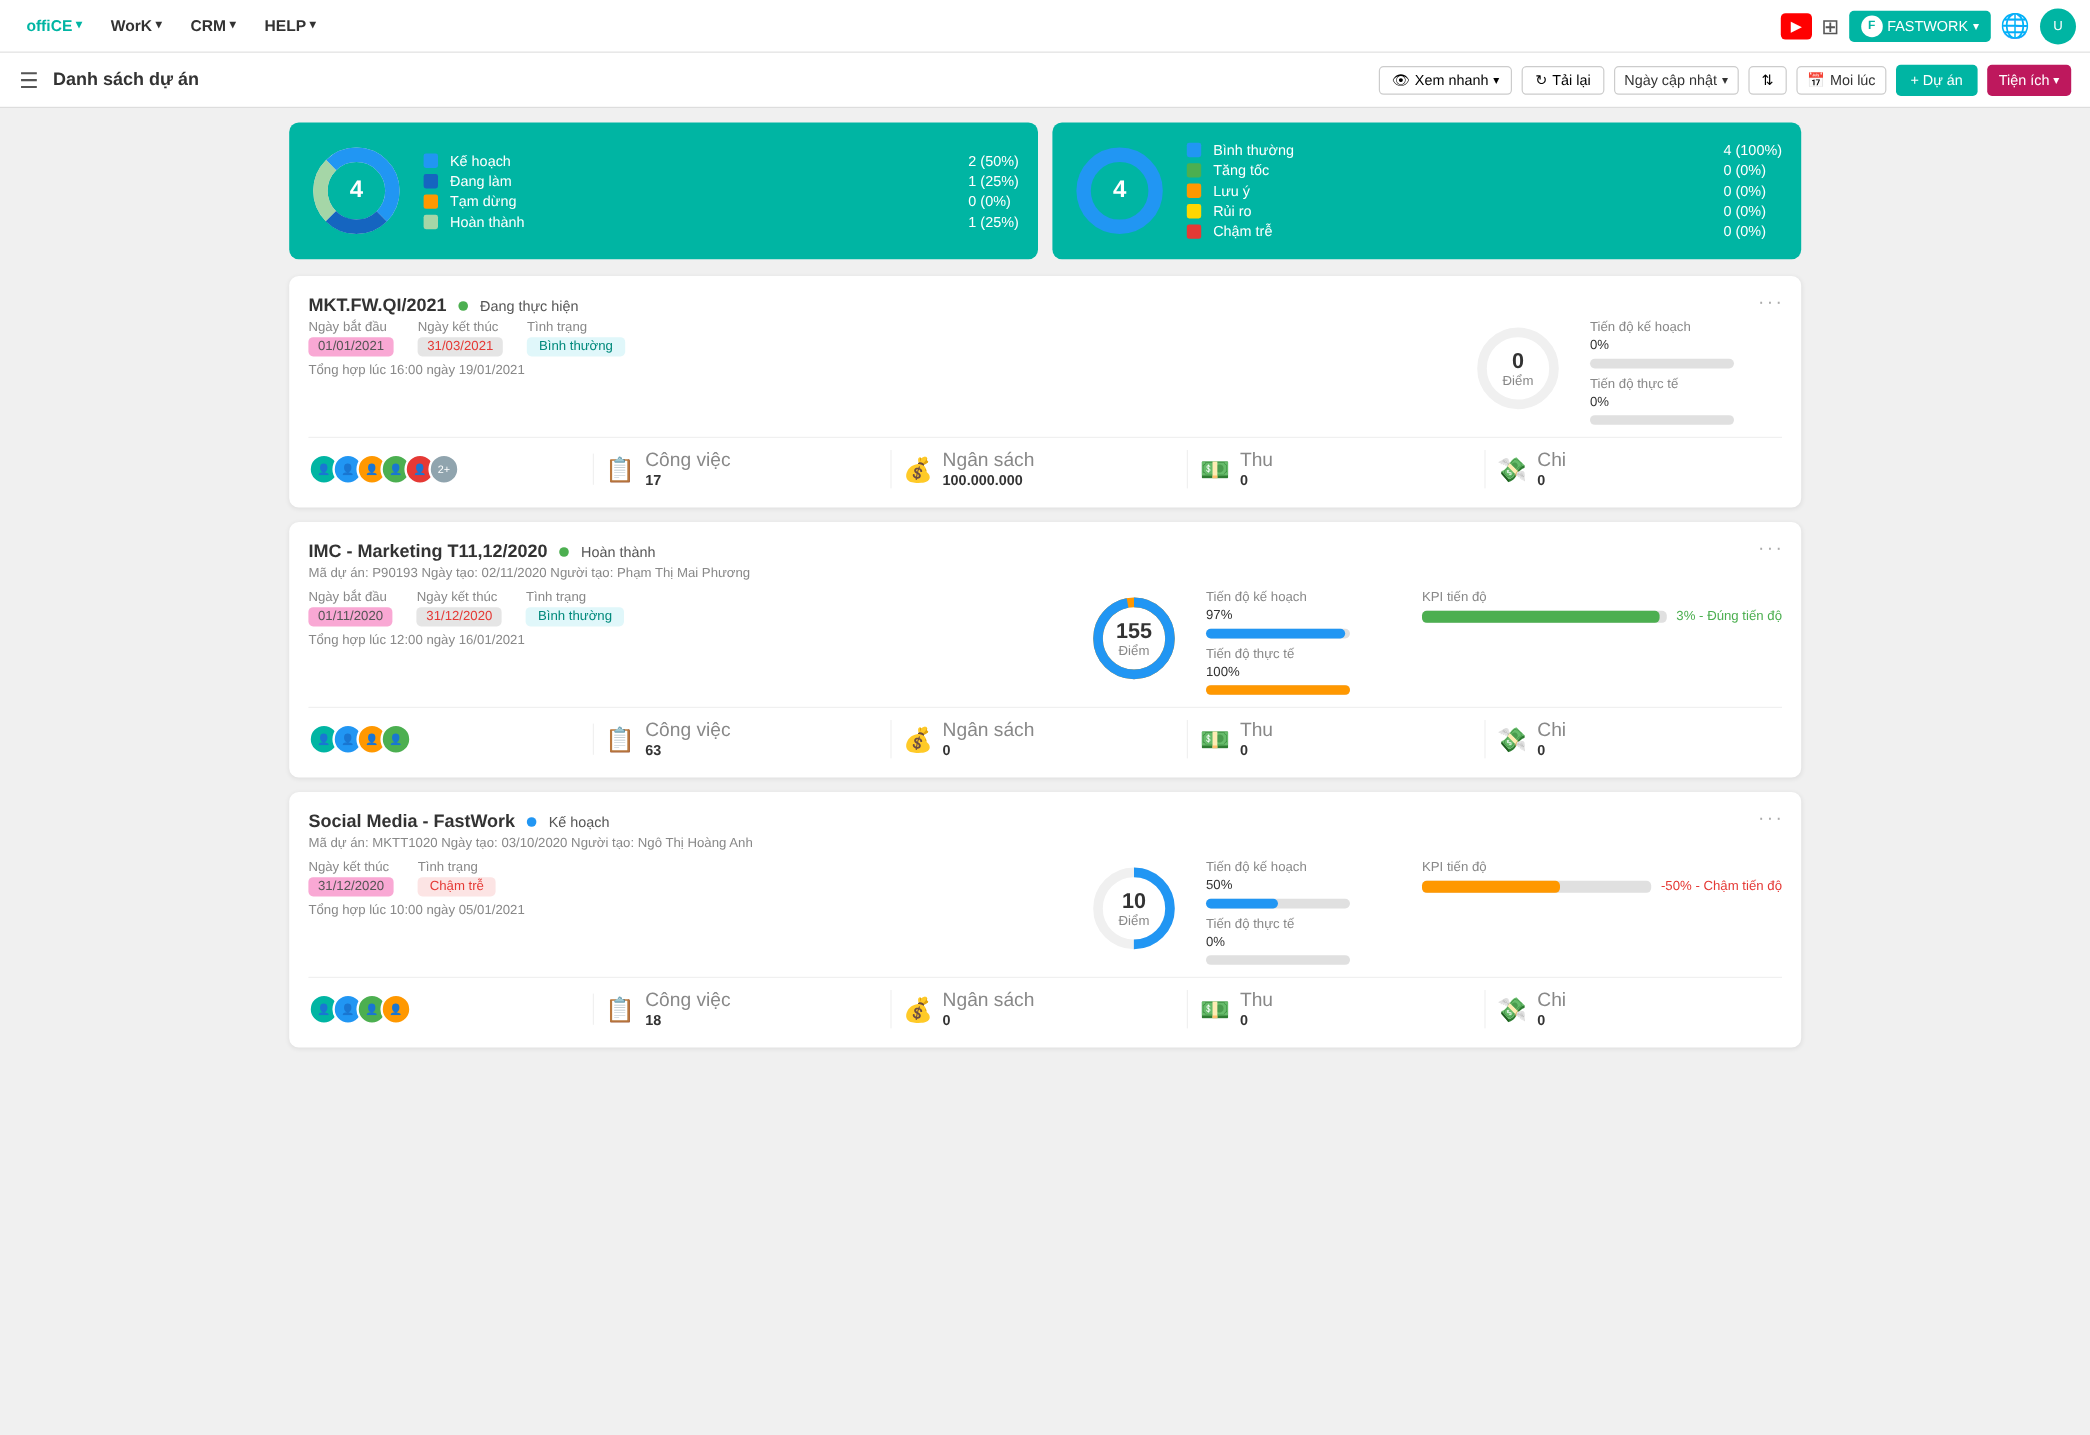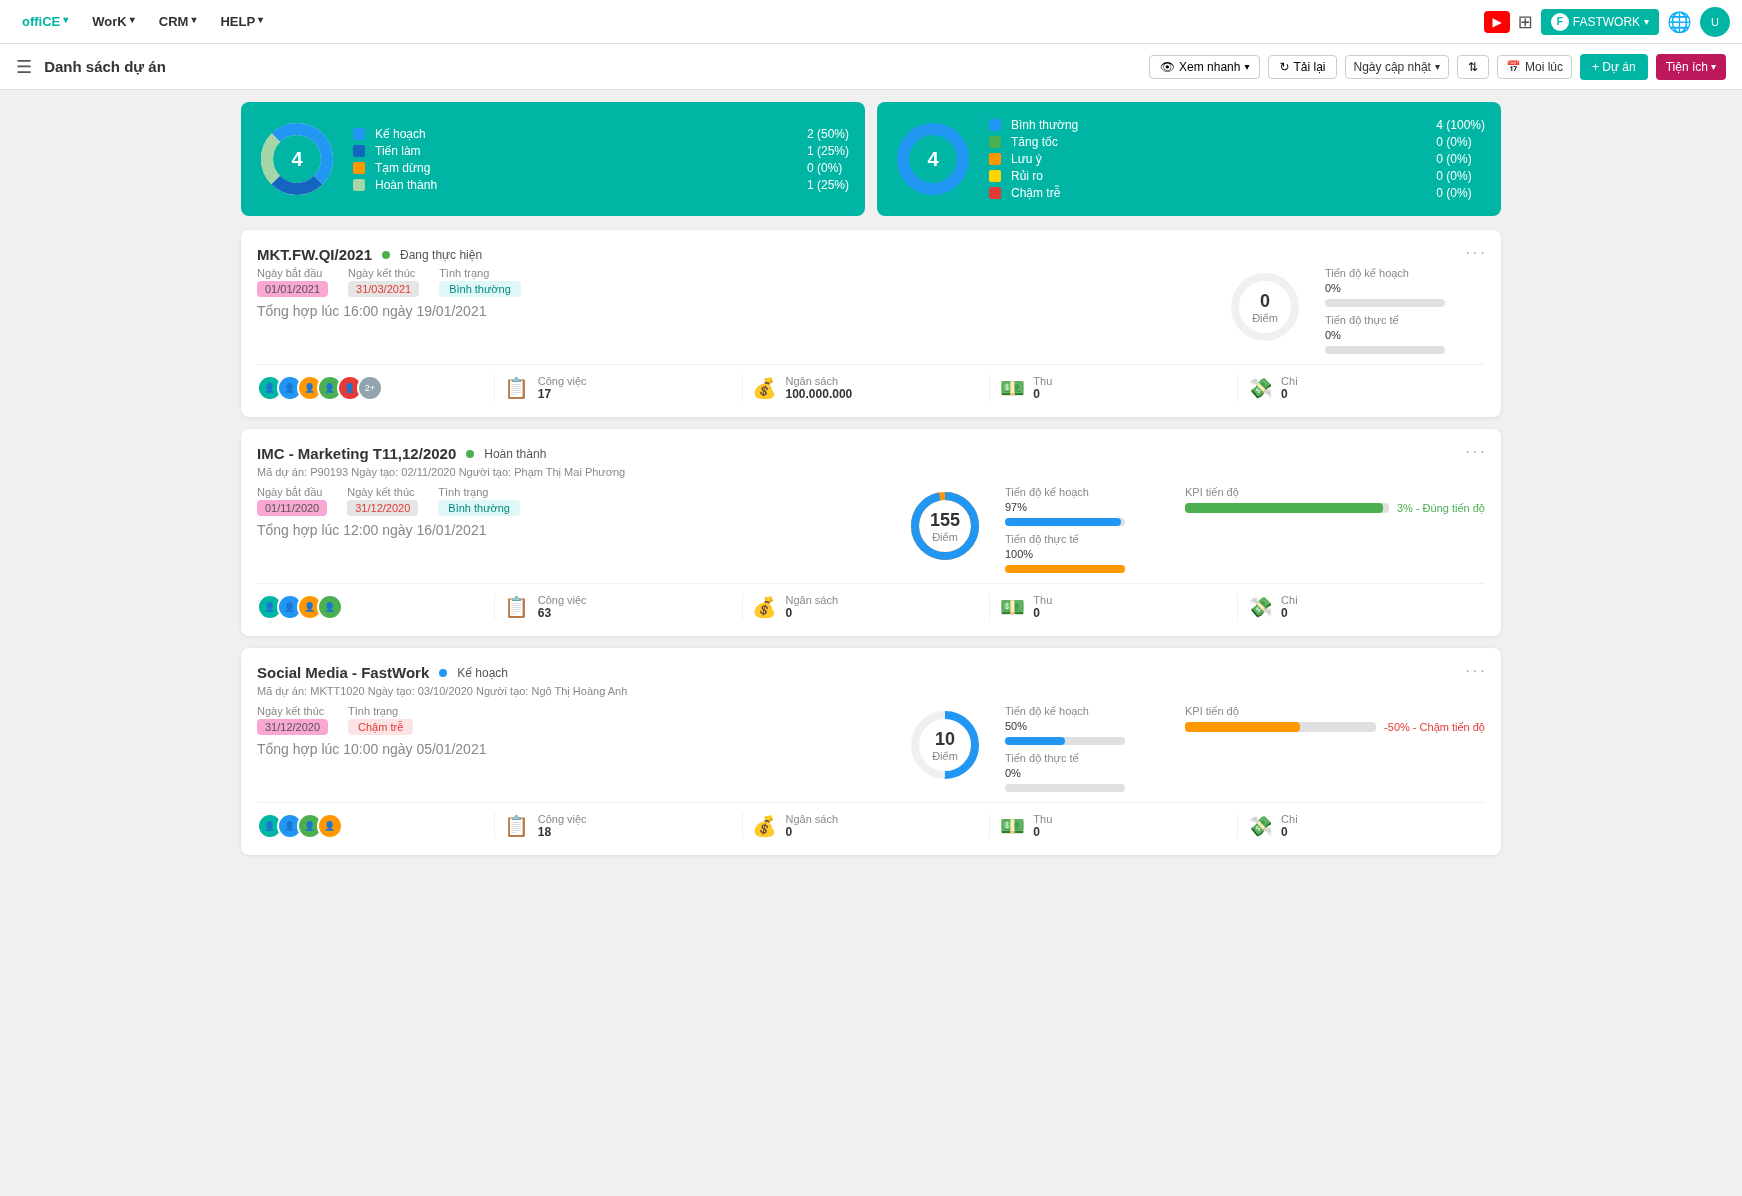--- a/index.html
+++ b/index.html
@@ -193,21 +193,21 @@
       background: #e0f7fa;
       color: #00897b;
       padding: 2px 10px;
       border-radius: 4px;
       font-size: 11px;
     }
     .status-badge.cham-tre {
       background: #fce4e4;
       color: #e53935;
     }
-    .total-line { font-size: 14px; color: #888; margin-top: 6px; }
+    .total-line { font-size: 11px; color: #888; margin-top: 6px; }
     .mini-avatar {
       width: 26px; height: 26px;
       border-radius: 50%;
       background: #00b5a3;
       border: 2px solid #fff;
       display: flex; align-items: center; justify-content: center;
       font-size: 9px; color: white;
       margin-left: -6px;
     }
     .mini-avatar:first-child { margin-left: 0; }
@@ -252,21 +252,21 @@
       flex: 1;
       display: flex;
       align-items: center;
       gap: 8px;
       padding: 0 10px;
       border-right: 1px solid #f0f0f0;
     }
     .metric-item:first-child { padding-left: 0; }
     .metric-item:last-child { border-right: none; }
     .metric-icon { font-size: 20px; color: #bbb; }
-    .metric-text { font-size: 11px; color: #888; }
+    .metric-text { font-size: 16px; color: #888; }
     .metric-value { font-size: 12px; font-weight: bold; color: #333; }
 
     
     .three-dots {
       position: absolute;
       top: 14px; right: 14px;
       cursor: pointer;
       color: #aaa;
       font-size: 16px;
       letter-spacing: 2px;
@@ -383,21 +383,21 @@
           <span>4</span>
         </div>
       </div>
       <div style="flex:1">
         <div style="display:grid;grid-template-columns:auto 1fr auto;gap:3px 10px;align-items:center;font-size:12px;color:white;">
           <div class="legend-dot" style="background:#2196f3;"></div>
           <span>Kế hoạch</span>
           <span>2  (50%)</span>
 
           <div class="legend-dot" style="background:#1565c0;"></div>
-          <span>Tiến làm</span>
+          <span>Đang làm</span>
           <span>1  (25%)</span>
 
           <div class="legend-dot" style="background:#ff9800;"></div>
           <span>Tạm dừng</span>
           <span>0  (0%)</span>
 
           <div class="legend-dot" style="background:#a5d6a7;"></div>
           <span>Hoàn thành</span>
           <span>1  (25%)</span>
         </div>

